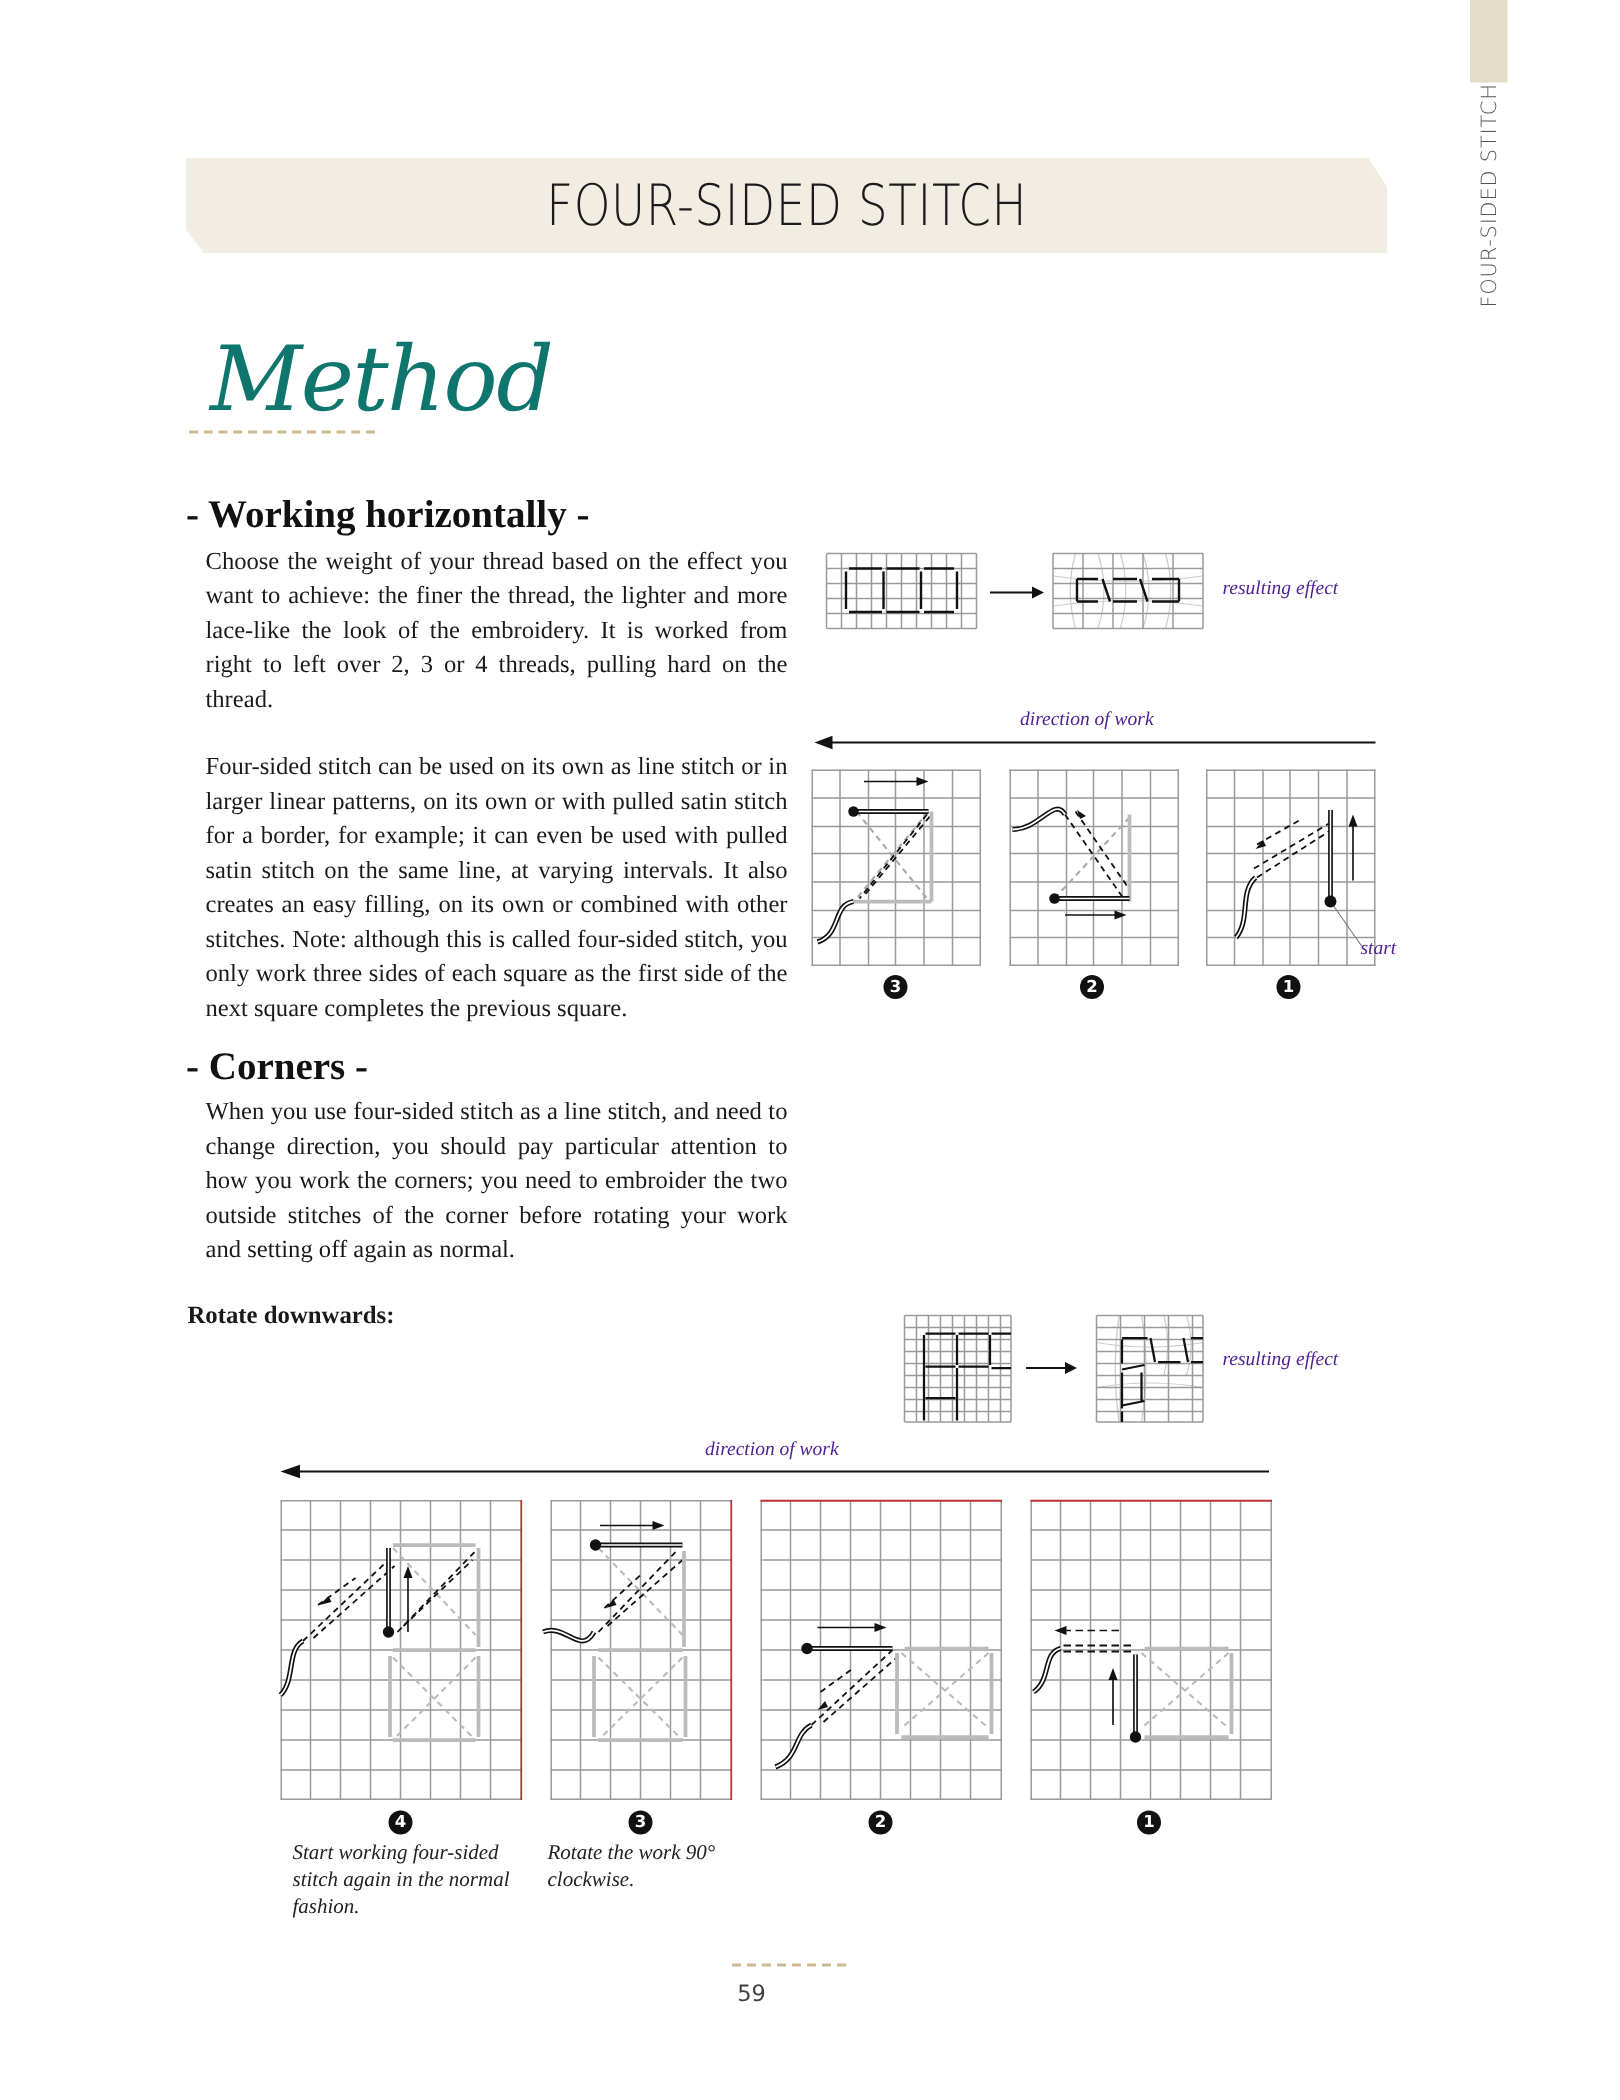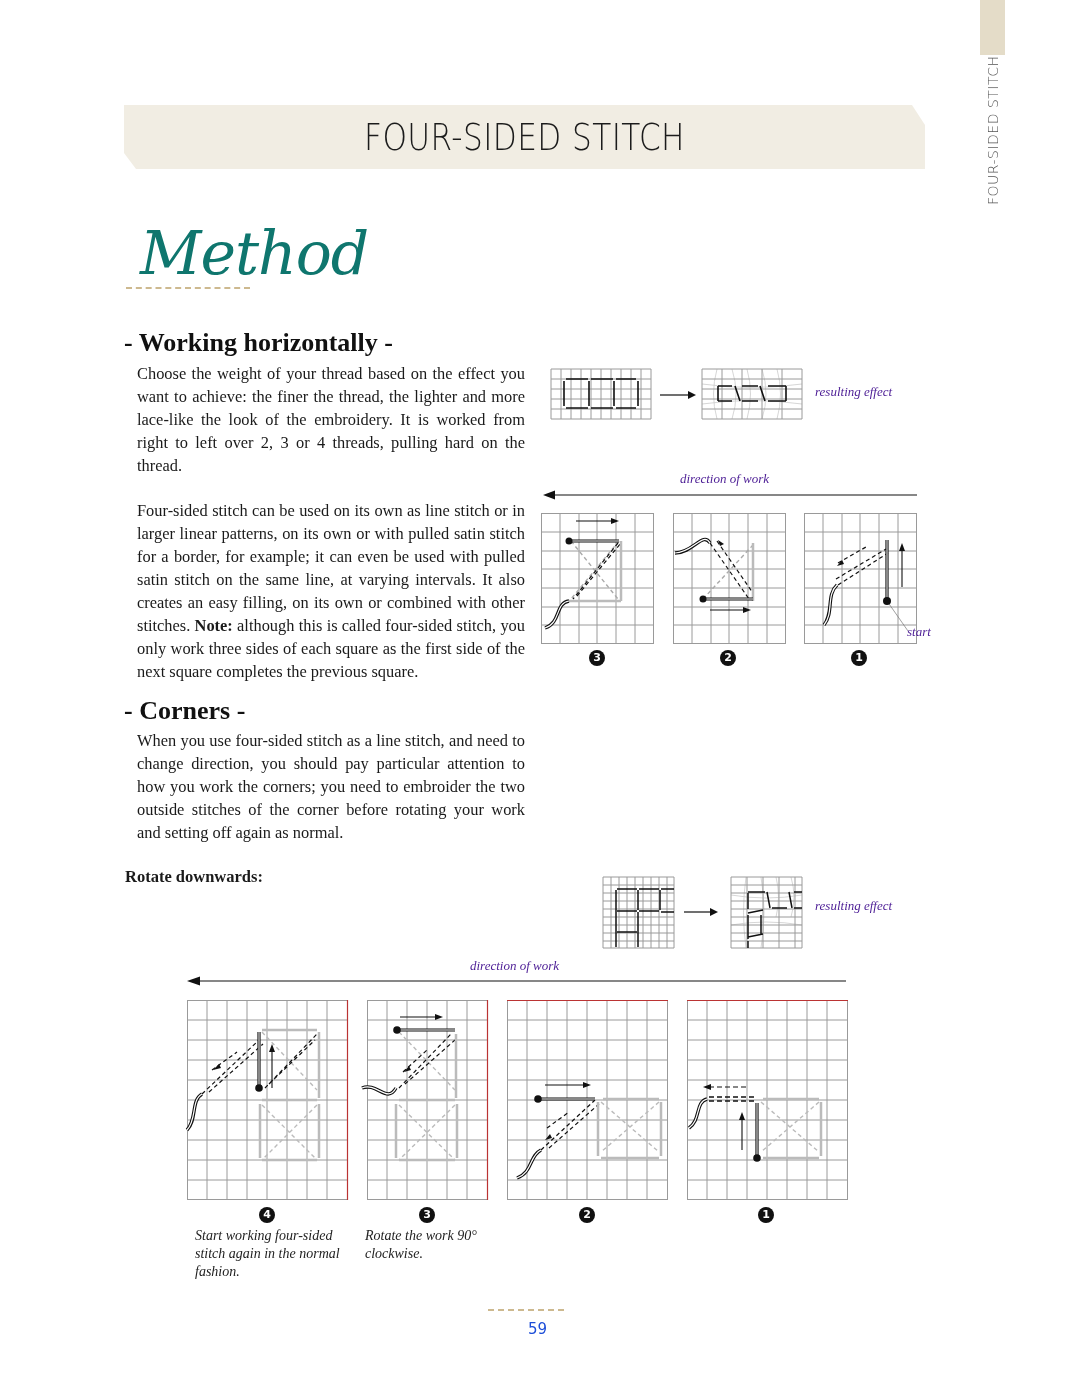--- a/index.html
+++ b/index.html
@@ -5,27 +5,27 @@
   html, body { margin: 0; padding: 0; background: #ffffff; }
   body { width: 1080px; height: 1400px; position: relative; overflow: hidden; font-family: "Liberation Serif", serif; color: #1a1a1a; }
   .side-tab { position: absolute; left: 980px; top: 0; width: 25px; height: 55px; background: #e4dcc8; }
   .side-label { position: absolute; left: 985px; top: 205px; transform-origin: 0 0; transform: rotate(-90deg); font-family: "DejaVu Sans", sans-serif; font-size: 14px; letter-spacing: 0.5px; color: #555; white-space: nowrap; font-weight: 200; }
   .title-band { position: absolute; left: 124px; top: 105px; width: 801px; height: 64px; background: #f1ede3; clip-path: polygon(0 0, 788px 0, 801px 20px, 801px 100%, 12px 100%, 0 48px); }
   .title-band h1 { margin: 0; text-align: center; font-family: "DejaVu Sans", sans-serif; font-weight: 200; font-size: 38px; line-height: 64px; letter-spacing: 0.5px; color: #1b1b1b; transform: scaleX(0.82); }
   .method { position: absolute; left: 140px; top: 218px; font-family: "DejaVu Serif", serif; font-style: italic; font-size: 60px; color: #0f766e; letter-spacing: -1px; }
   .method-rule { position: absolute; left: 126px; top: 287px; width: 124px; border-top: 2px dashed #cdb98f; }
   .h2 { position: absolute; left: 124px; font-family: "Liberation Serif", serif; font-weight: bold; font-size: 26px; color: #111; }
   .para { position: absolute; left: 113px; width: 388px; font-family: "Liberation Serif", serif; font-size: 16.4px; line-height: 23px; text-align: justify; color: #1a1a1a; margin-left: 24px; }
-  .para b { font-weight: bold; }
+  .para b { font-weight: normal; }
   .sub { position: absolute; left: 125px; top: 867px; font-weight: bold; font-size: 16.5px; }
   .cap { position: absolute; font-style: italic; font-size: 13px; color: #4c1d95; }
   .num { position: absolute; width: 16px; height: 16px; border-radius: 50%; background: #111; color: #fff; font-family: "DejaVu Sans", sans-serif; font-weight: bold; font-size: 11px; text-align: center; line-height: 16px; }
   .step-cap { position: absolute; text-align: left; font-style: italic; font-size: 14px; line-height: 18px; color: #222; }
   .page-rule { position: absolute; left: 488px; top: 1309px; width: 76px; border-top: 2px dashed #cdb98f; }
-  .page-num { position: absolute; left: 528px; top: 1320px; width: 40px; font-family: "DejaVu Sans", sans-serif; font-size: 15px; color: #1d4ed8; }
+  .page-num { position: absolute; left: 481px; top: 1320px; width: 40px; text-align: center; font-family: "DejaVu Sans", sans-serif; font-size: 15px; color: #404040; }
   svg { position: absolute; overflow: visible; }
   .grid line { stroke: #9a9a9a; stroke-width: 1; }
 </style>
 </head>
 <body>
 
 <div class="side-tab"></div>
 <div class="side-label">FOUR-SIDED STITCH</div>
 
 <div class="title-band">

